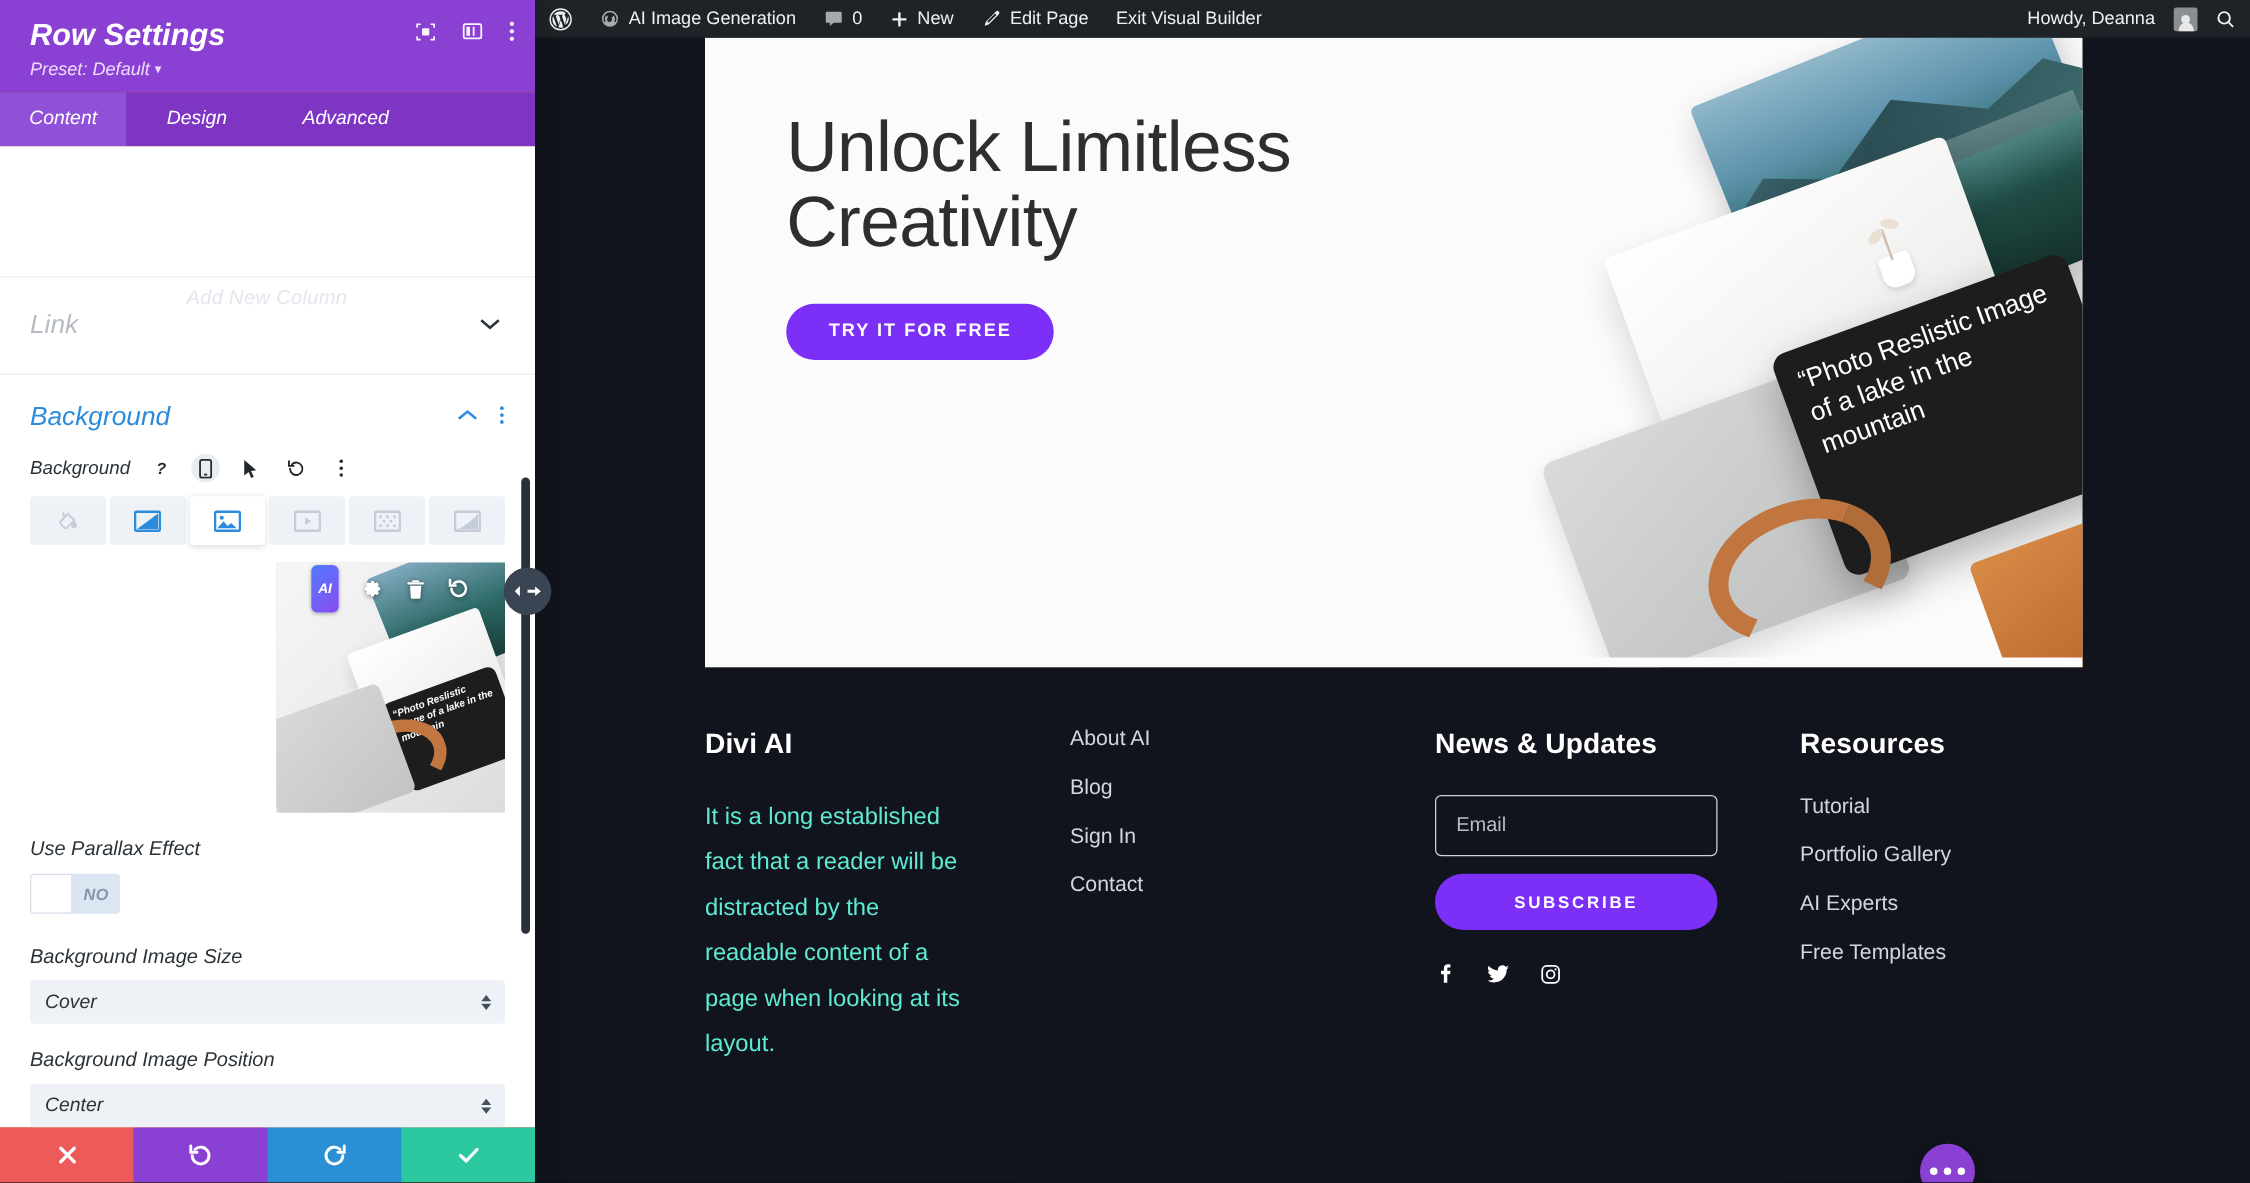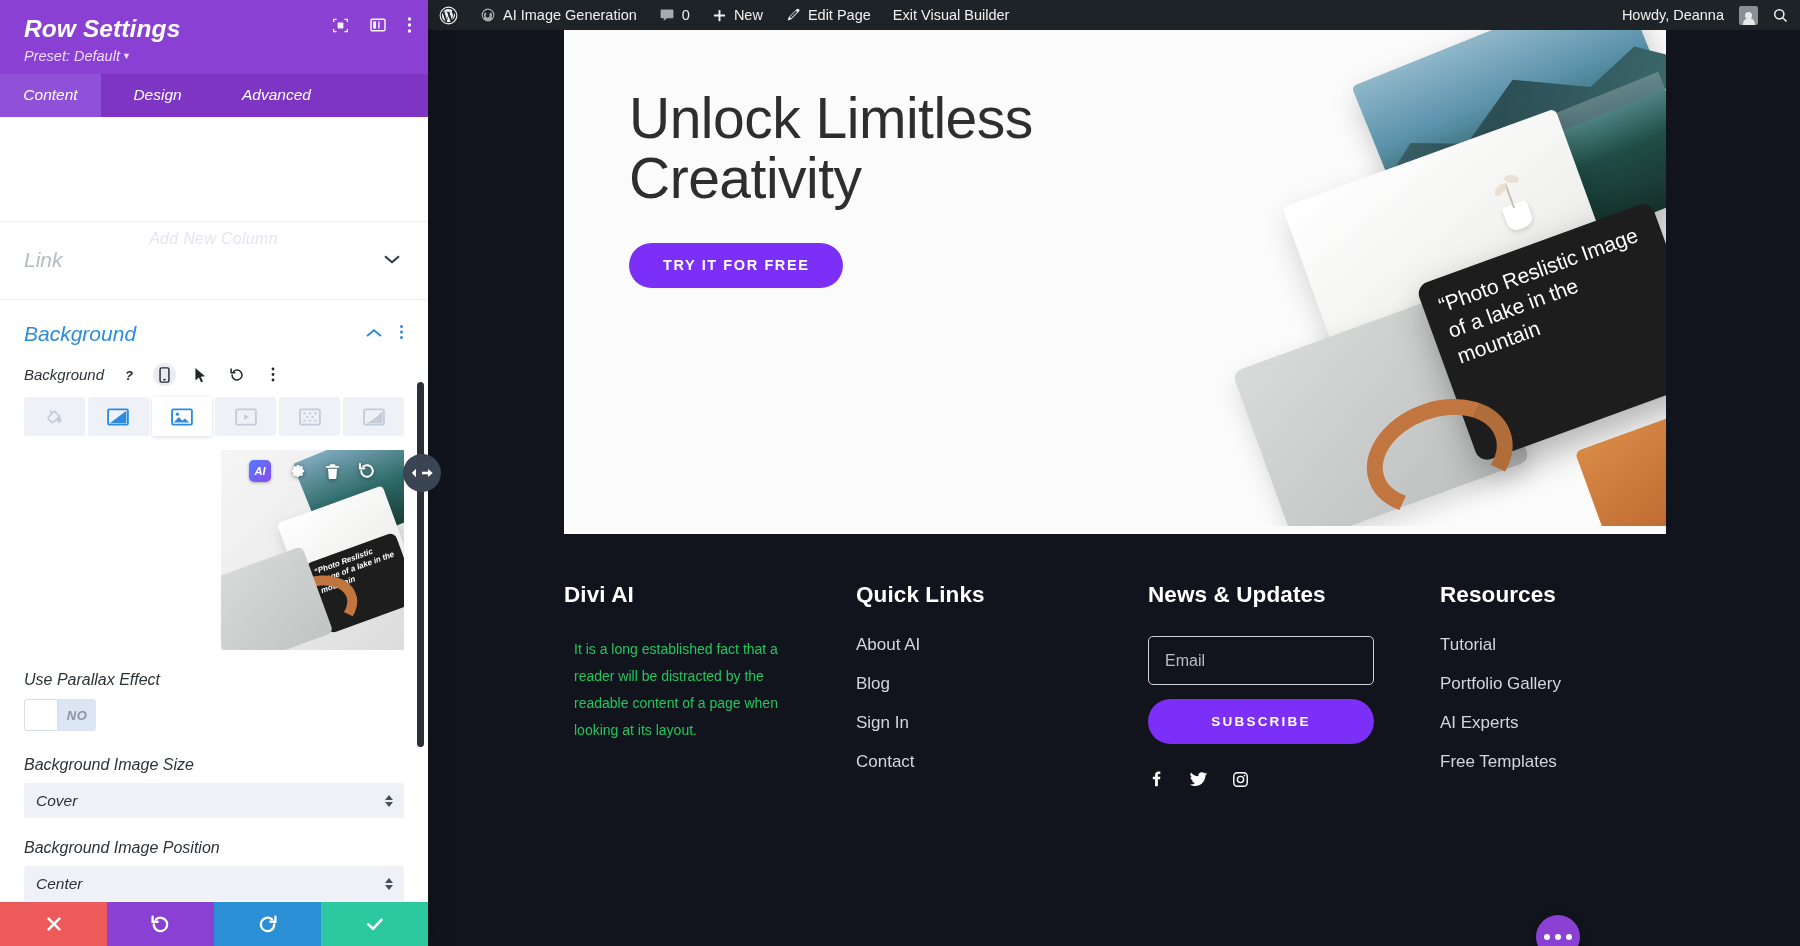--- a/index.html
+++ b/index.html
@@ -111,21 +111,21 @@
 
   .bgpreview {
     position: relative; margin: 14px 24px 0 auto; width: 183px; height: 200px;
     overflow: hidden; background: #dfe2e6;
   }
   .bgpreview .toolrow {
     position: absolute; top: 8px; left: 0; right: 0; height: 26px;
     display: flex; align-items: center; justify-content: center; gap: 18px; z-index: 3;
   }
   .ai-badge {
-    width: 22px; height: 22px; border-radius: 5px;
+    width: 22px; height: 38px; border-radius: 5px;
     background: linear-gradient(135deg,#4f7bff 0%,#8b4bf0 100%);
     color: #fff; font-size: 11px; font-weight: 700;
     display: flex; align-items: center; justify-content: center;
     box-shadow: 0 1px 3px rgba(0,0,0,.3);
   }
   .prev-ico { color: #fff; filter: drop-shadow(0 1px 2px rgba(0,0,0,.45)); display: inline-flex; }
 
   .marker {
     position: absolute; border-radius: 50%; background: #f0343f; color: #fff;
     display: flex; align-items: center; justify-content: center;
@@ -281,21 +281,21 @@
   }
   .foot-grid {
     position: absolute; left: 136px; top: 48px; width: 1102px;
     display: grid; grid-template-columns: 292px 292px 292px 226px; gap: 0;
   }
   .f-h {
     font-size: 22.5px; font-weight: 700; color: #ffffff; margin-bottom: 28px;
     letter-spacing: .1px;
   }
   .f-text {
-    font-size: 14px; line-height: 1.92; color: #22c55e; max-width: 205px; margin-left: 10px;
+    font-size: 19px; line-height: 1.92; color: #5eead4; max-width: 205px;
   }
   .f-link {
     font-size: 17px; line-height: 1; color: #d4d6dd; margin-bottom: 22px;
     cursor: pointer; display: block;
   }
   .f-link:last-child { margin-bottom: 0; }
   .sub-input {
     width: 226px; height: 49px; background: transparent;
     border: 1px solid #cfd2db; border-radius: 5px;
     color: #d4d6dd; font-size: 16px; padding: 0 16px;
@@ -420,21 +420,20 @@
 
     <footer class="site-footer">
       <div class="foot-grid">
 
         <div>
           <div class="f-h">Divi AI</div>
           <div class="f-text">It is a long established fact that a reader will be distracted by the readable content of a page when looking at its layout.</div>
         </div>
 
         <div>
-          <div class="f-h">Quick Links</div>
           <a class="f-link">About AI</a>
           <a class="f-link">Blog</a>
           <a class="f-link">Sign In</a>
           <a class="f-link">Contact</a>
         </div>
 
         <div>
           <div class="f-h">News &amp; Updates</div>
           <input class="sub-input" type="text" placeholder="Email" style="">
           <button class="sub-btn">SUBSCRIBE</button>

